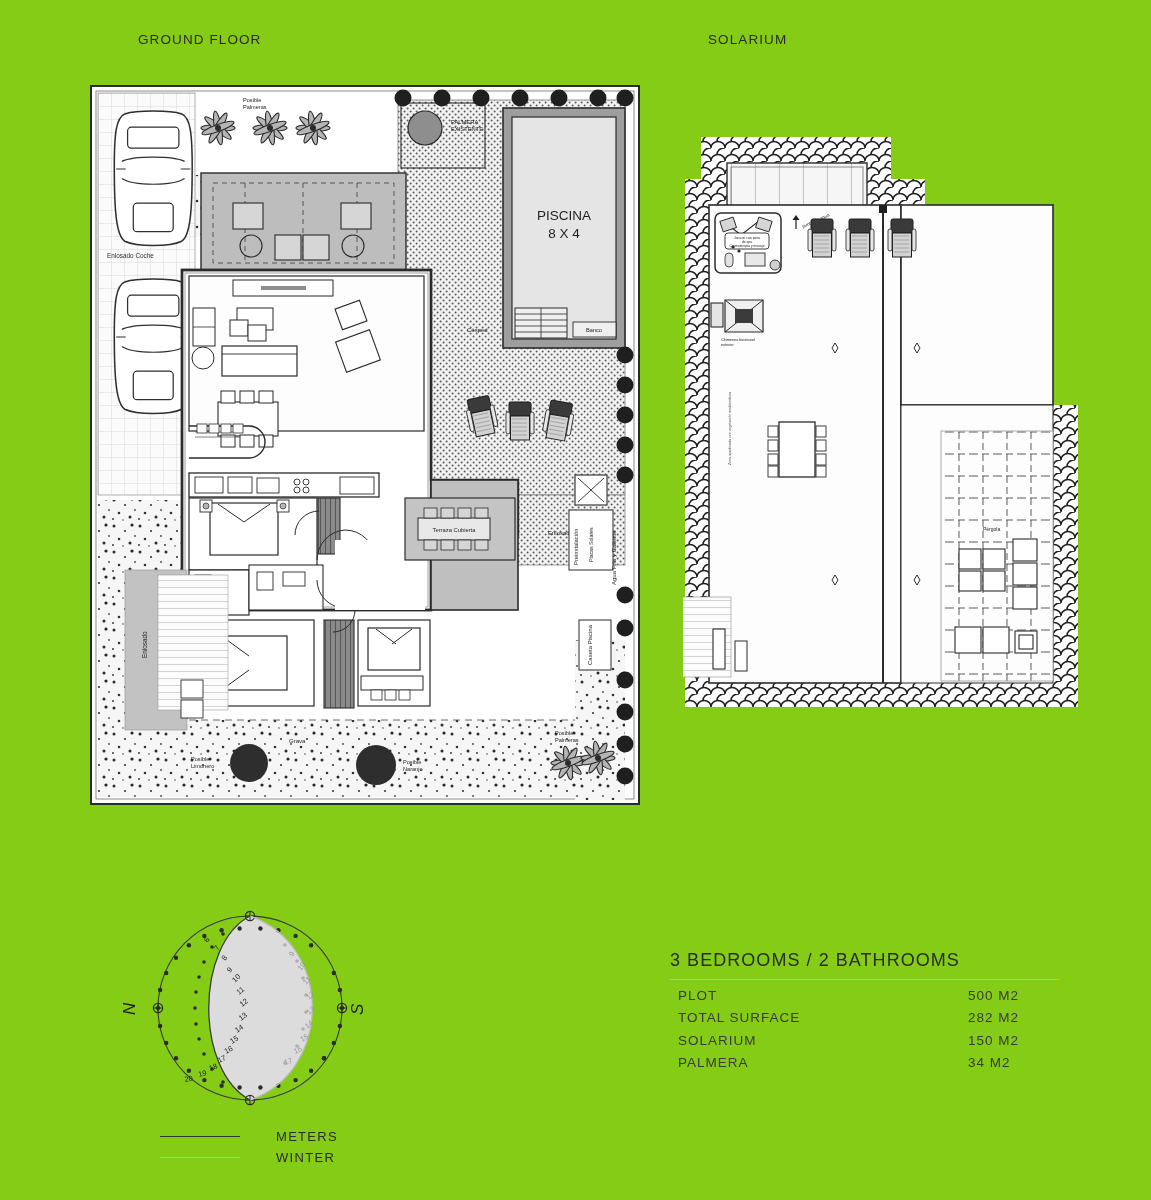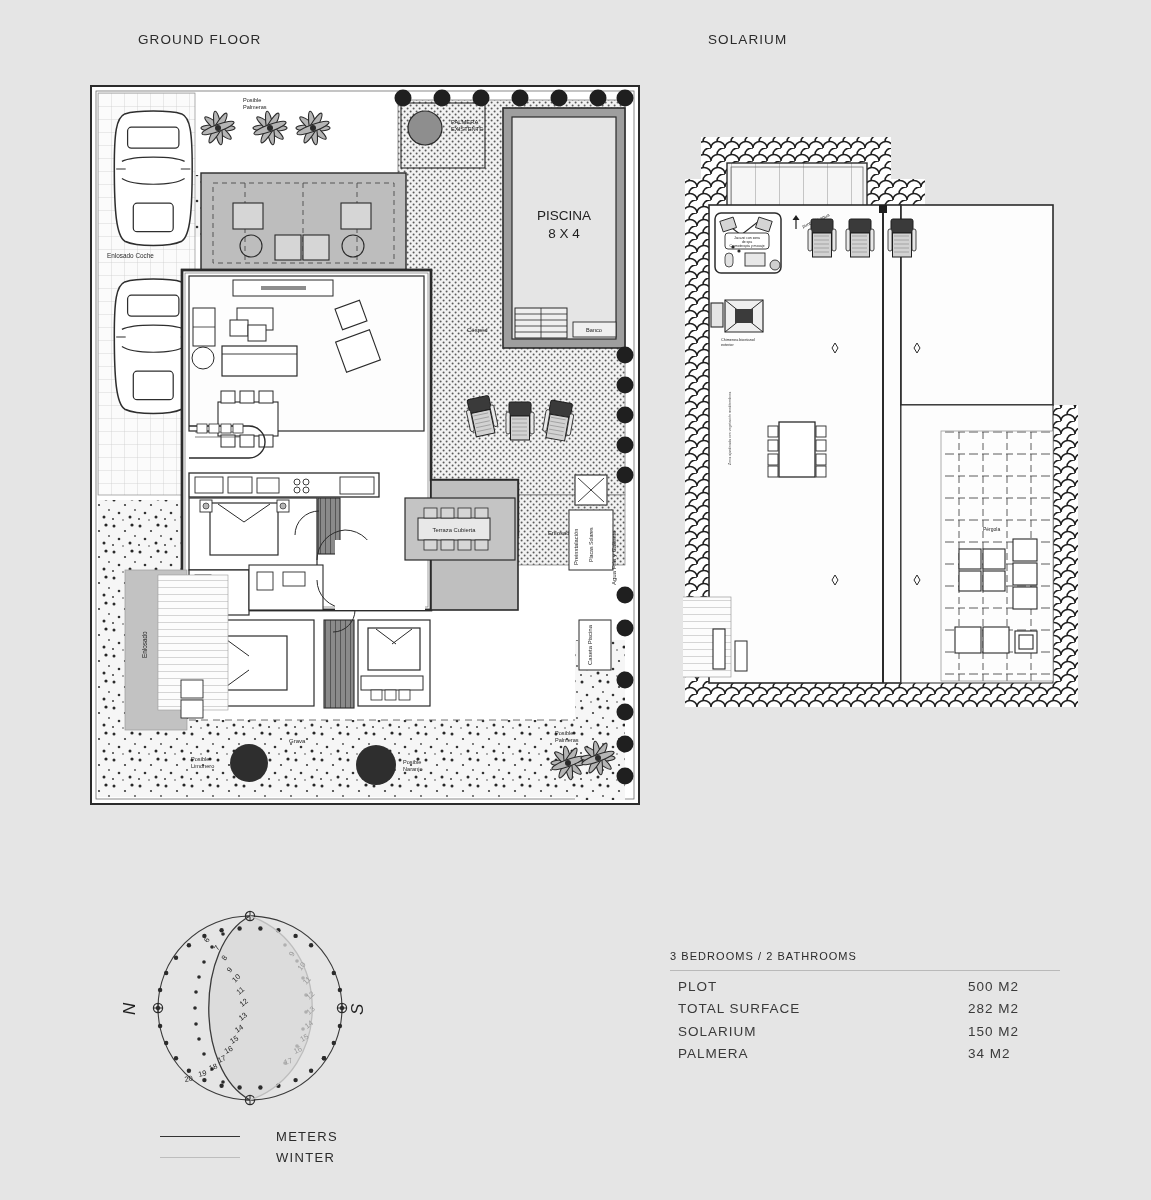--- a/index.html
+++ b/index.html
@@ -5,41 +5,41 @@
   * { box-sizing: border-box; }
   html, body {
     margin: 0; padding: 0;
     background: #ffffff;
     font-family: "Liberation Sans", sans-serif;
   }
   #page {
     position: relative;
     width: 1151px;
     height: 1200px;
-    background: #e5e5e5;
+    background: #84cc16;
     overflow: hidden;
   }
   .plan-title {
     position: absolute;
     font-size: 13.5px;
     letter-spacing: 1.1px;
     color: #2b2b2b;
     font-weight: 400;
   }
   #title-ground { left: 138px; top: 32px; }
   #title-solarium { left: 708px; top: 32px; }
 
   
   #specs {
     position: absolute;
     left: 670px; top: 950px;
     width: 390px;
   }
   #specs-heading {
-    font-size: 11px;
+    font-size: 18px;
     letter-spacing: 1.05px;
     color: #2b2b2b;
     padding-bottom: 8px;
     border-bottom: 1px solid #b9b9b9;
   }
   .spec-row {
     display: flex;
     justify-content: flex-start;
     align-items: baseline;
     padding: 7.5px 0 0 0;

